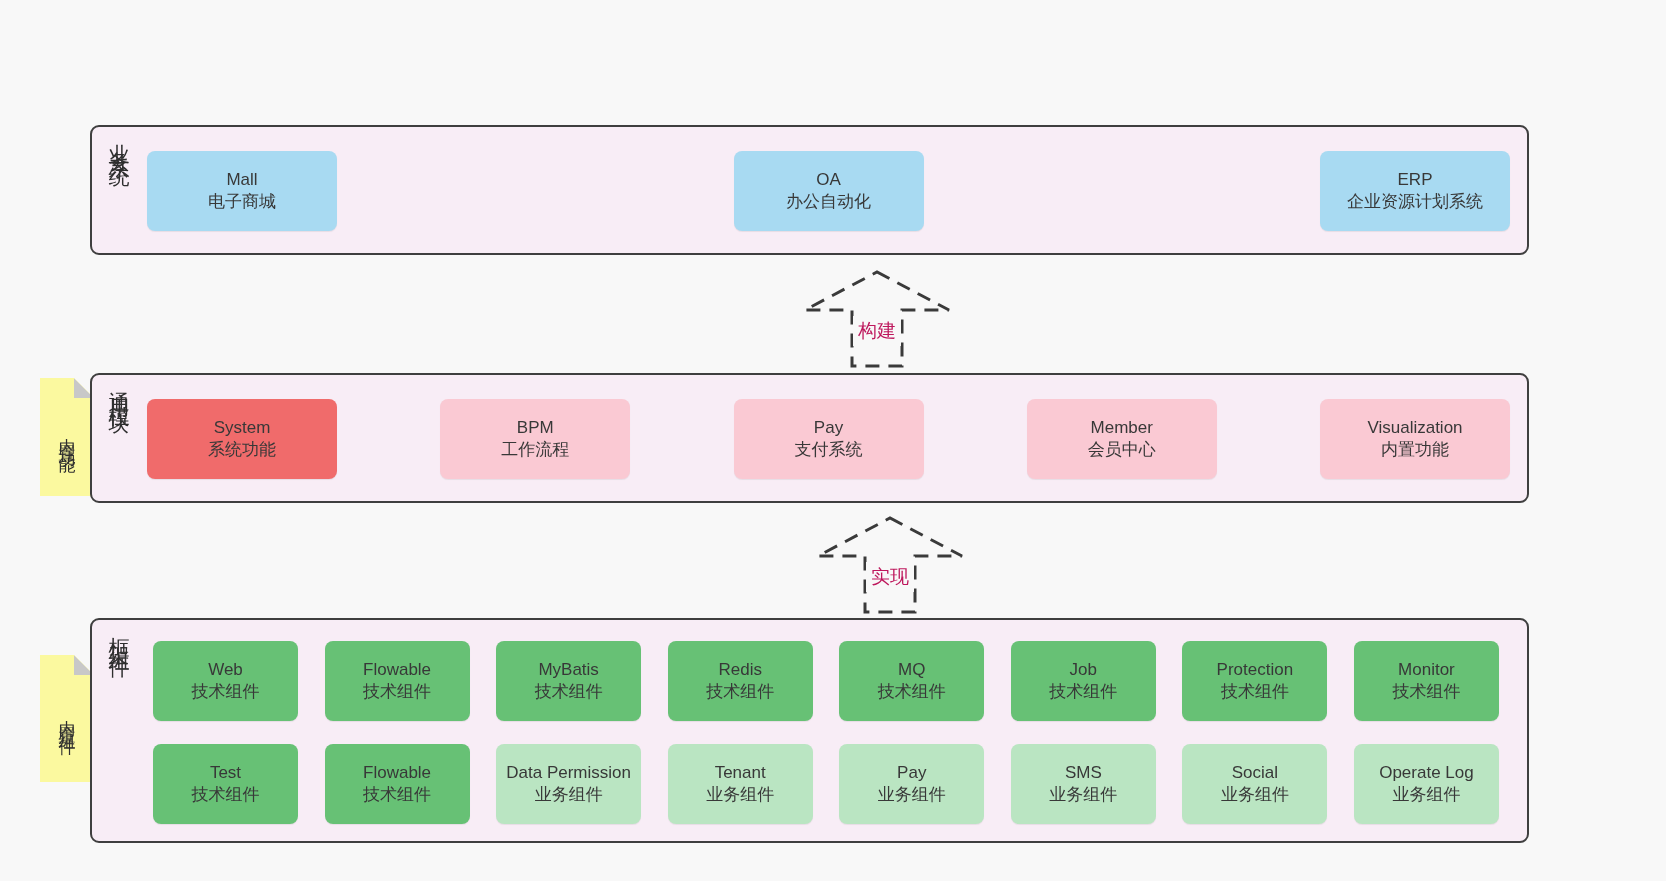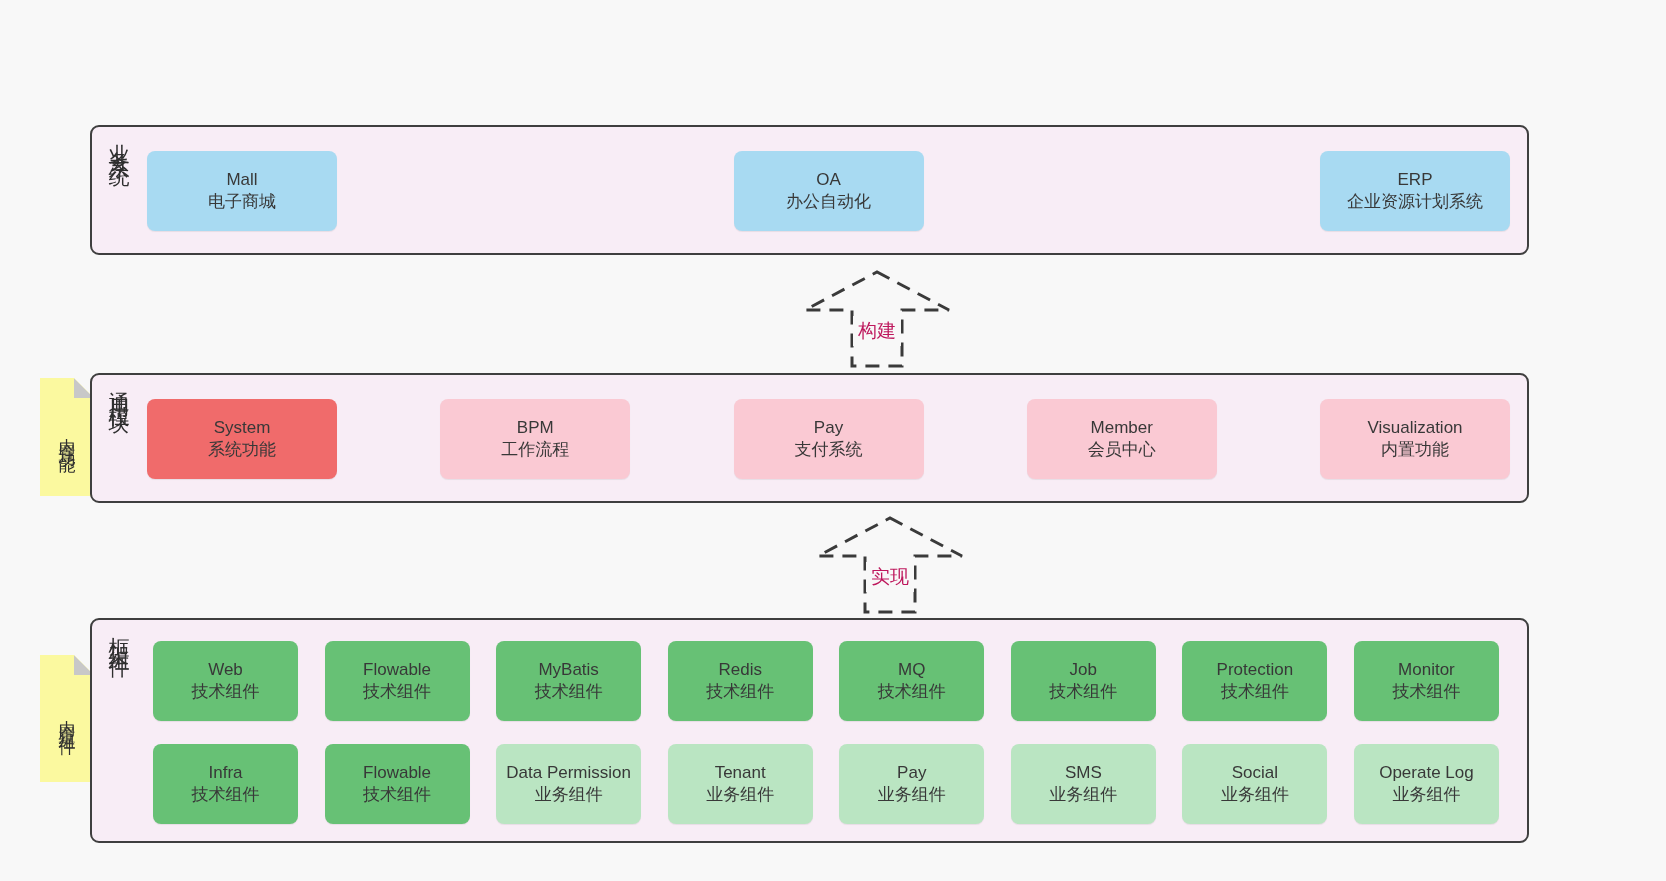--- a/index.html
+++ b/index.html
@@ -174,21 +174,21 @@
             <div>Protection</div>
             <div>技术组件</div>
           </div>
           <div class="box green">
             <div>Monitor</div>
             <div>技术组件</div>
           </div>
         </div>
         <div class="box-row">
           <div class="box green">
-            <div>Infra</div>
+            <div>Test</div>
             <div>技术组件</div>
           </div>
           <div class="box green">
             <div>Flowable</div>
             <div>技术组件</div>
           </div>
           <div class="box lightgreen">
             <div>Data Permission</div>
             <div>业务组件</div>
           </div>

